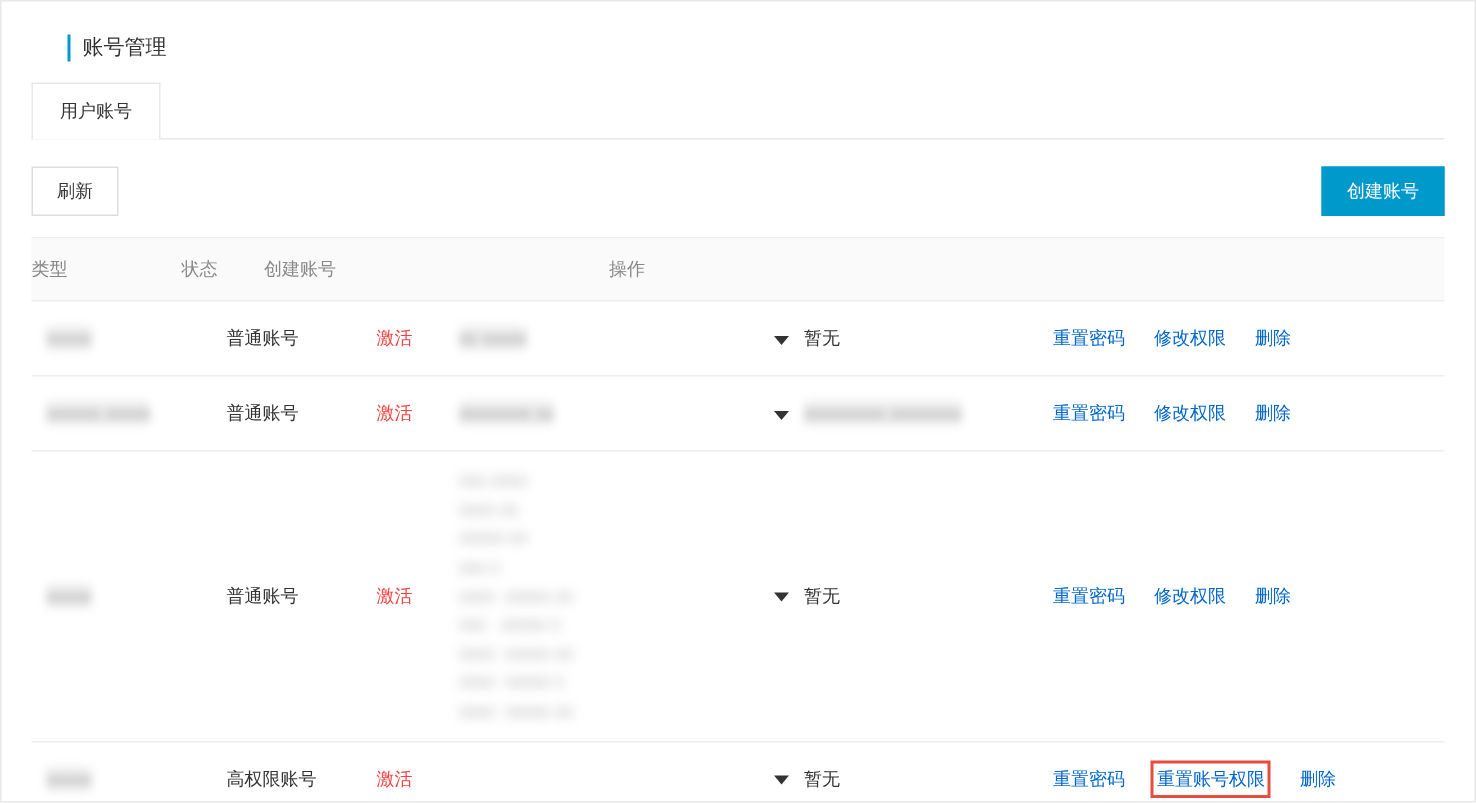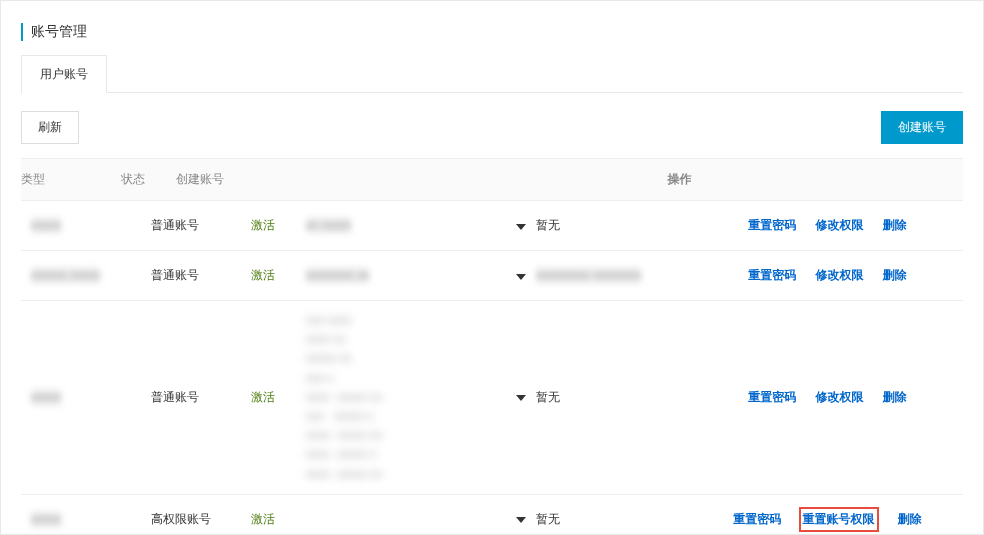--- a/index.html
+++ b/index.html
@@ -8,20 +8,21 @@
     font-size: 12px;
     color: #333;
     background: #fff;
     width: 984px;
     height: 535px;
     border: 1px solid #e8e8e8;
     overflow: hidden;
   }
   .page-title-wrap {
     padding: 22px 20px 14px 20px;
+    margin-left: 24px;
   }
   .page-title {
     font-size: 14px;
     border-left: 2px solid #0099cc;
     padding-left: 8px;
     color: #333;
     font-weight: normal;
   }
   .tabs {
     display: flex;
@@ -77,22 +78,22 @@
     background: #fafafa;
     border-top: none;
     min-height: 42px;
   }
   .col-account { width: 130px; padding-left: 10px; }
   .col-type    { width: 100px; }
   .col-status  { width: 55px; }
   .col-db      { width: 200px; }
   .col-dd      { width: 30px; text-align: center; }
   .col-desc    { width: 150px; flex: 0 0 auto; }
-  .col-actions { flex: 1; text-align: center; padding-right: 10px; white-space: nowrap; font-weight: bold; }
-  .status-active { color: #4d7c0f; }
+  .col-actions { flex: 1; text-align: left; padding-right: 10px; white-space: nowrap; }
+  .status-active { color: #ef4444; }
   .caret {
     display: inline-block;
     width: 0; height: 0;
     border-left: 5px solid transparent;
     border-right: 5px solid transparent;
     border-top: 6px solid #333;
   }
   .blur {
     filter: blur(3px);
     color: #999;

